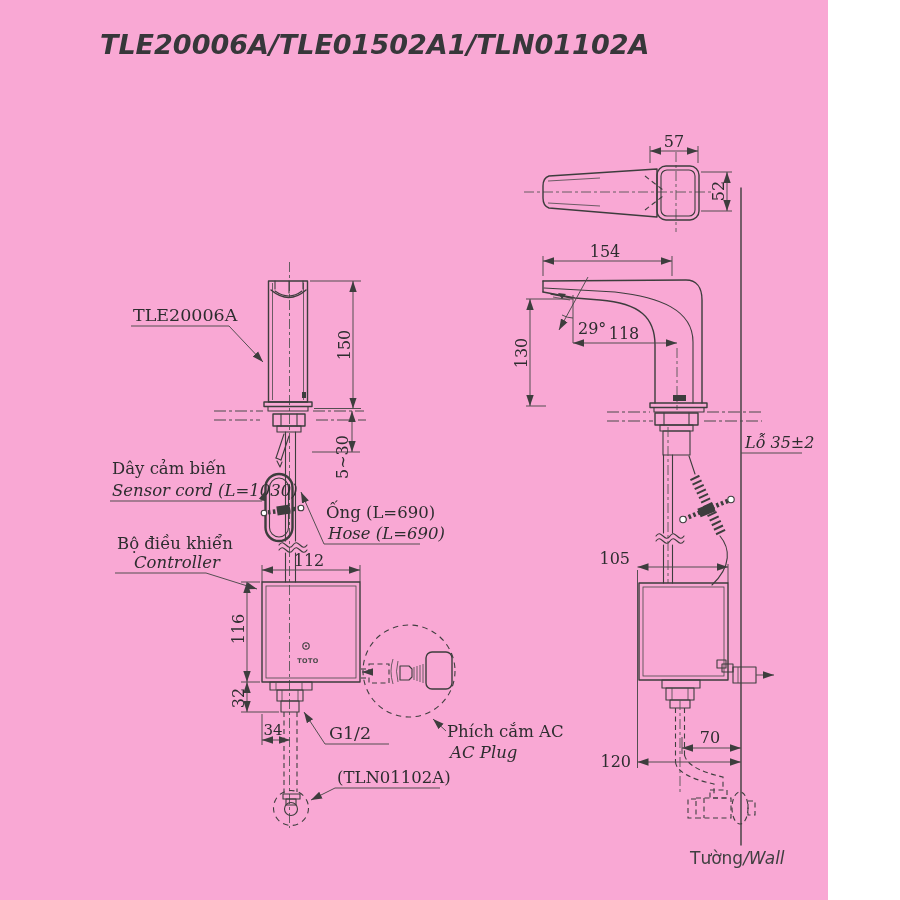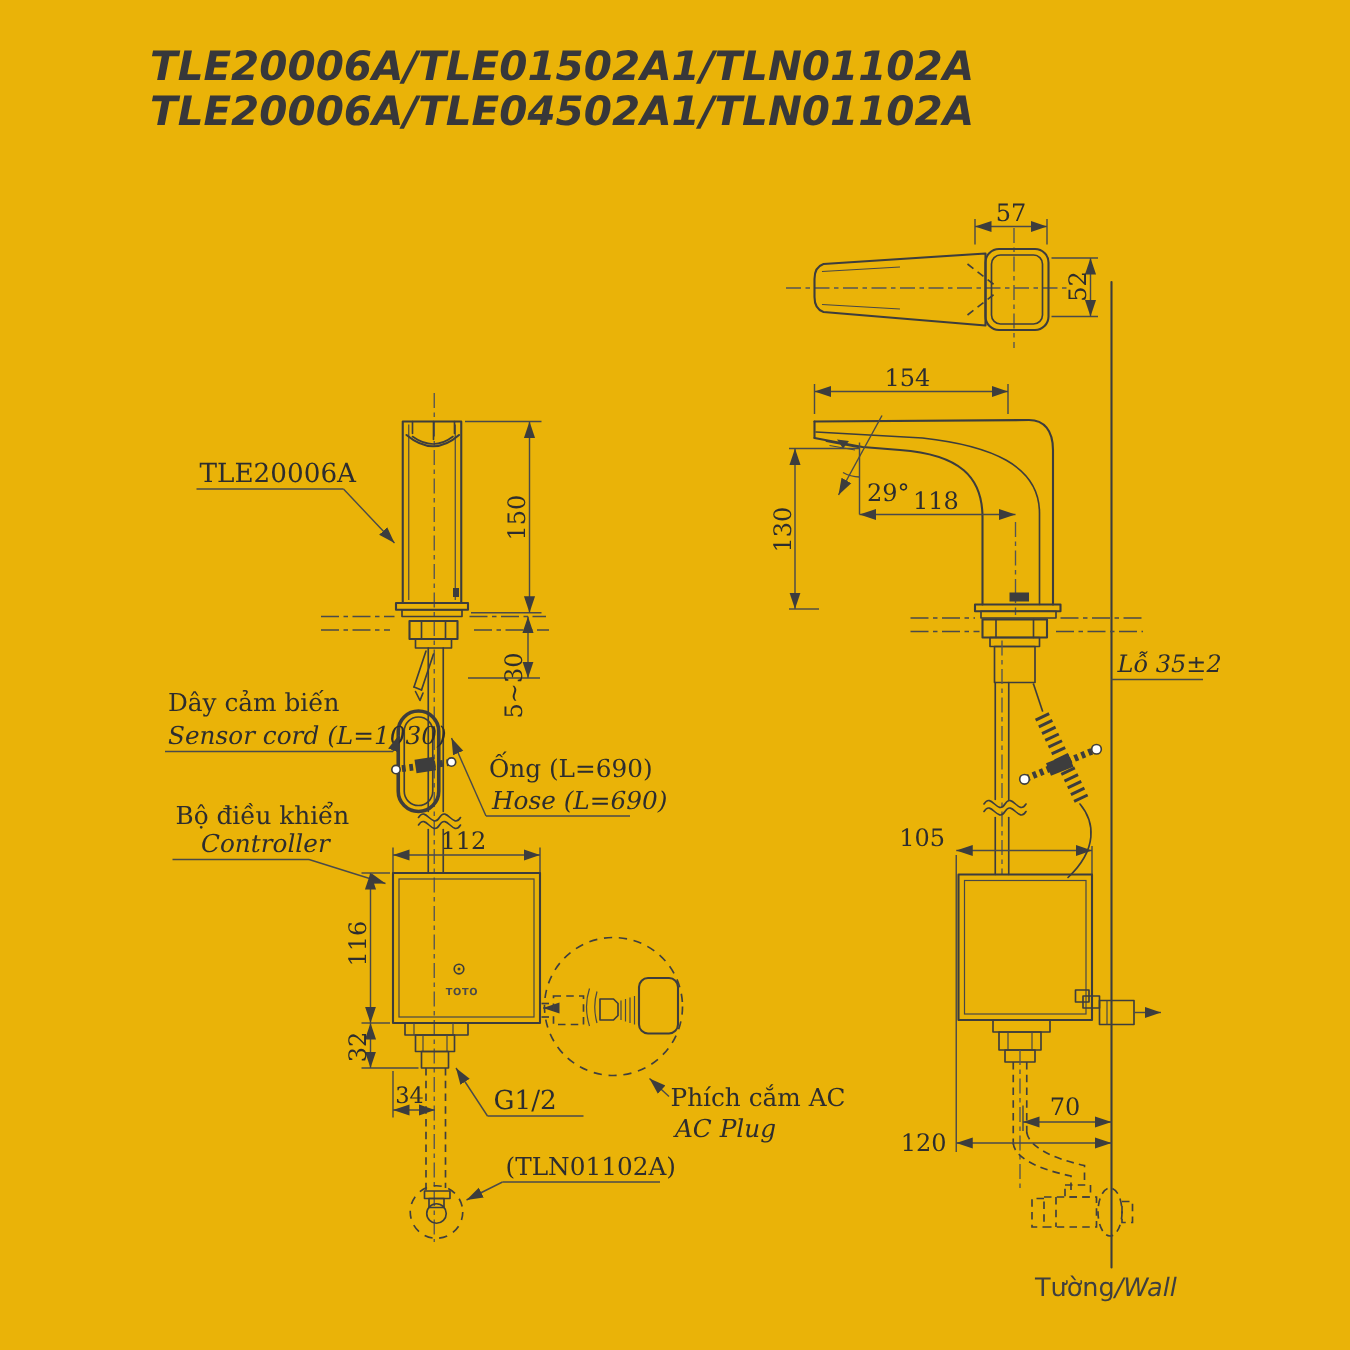--- a/index.html
+++ b/index.html
@@ -1,16 +1,16 @@
 <!DOCTYPE html>
 <html><head>
 <meta charset="utf-8">
 <style>
   html,body{margin:0;padding:0;background:#ffffff;}
-  .canvas{position:relative;width:900px;height:900px;background:#eab308;overflow:hidden;
+  .canvas{position:relative;width:828px;height:900px;background:#f9a8d4;overflow:hidden;
           font-family:"DejaVu Serif", serif;}
   .titleblock{position:absolute;left:100px;top:30px;
     font-family:"DejaVu Sans", sans-serif;font-weight:700;font-style:italic;
     font-size:27px;line-height:30px;color:#37373a;letter-spacing:0px;white-space:nowrap;}
   svg{position:absolute;left:0;top:0;}
   
   .o{stroke:#3d3d3d;stroke-width:1.4;fill:none;stroke-linejoin:round;stroke-linecap:round;}
   .o2{stroke:#3d3d3d;stroke-width:1.1;fill:none;stroke-linejoin:round;stroke-linecap:round;}
   .thin{stroke:#474747;stroke-width:0.8;fill:none;}
   .dim{stroke:#4a4a4a;stroke-width:0.95;fill:none;}
@@ -32,21 +32,20 @@
   .sans{font-family:"DejaVu Sans", sans-serif;font-size:17px;fill:#3f3f40;}
   .brand{font-family:"DejaVu Sans", sans-serif;font-size:6.5px;font-weight:700;fill:#4a4a4a;letter-spacing:0.4px;}
 </style>
 </head>
 <body>
 
 <div class="canvas">
 
   <div class="titleblock">
     <div>TLE20006A/TLE01502A1/TLN01102A</div>
-    <div>TLE20006A/TLE04502A1/TLN01102A</div>
   </div>
 
   <svg width="900" height="900" viewBox="0 0 900 900">
     <defs>
       <marker id="arr" viewBox="0 0 12 9" refX="11" refY="4.5" markerWidth="12" markerHeight="9" markerUnits="userSpaceOnUse" orient="auto-start-reverse">
         <path d="M0,0.8 L11,4.5 L0,8.2 Z" fill="#3d3d3d"></path>
       </marker>
     </defs>
 
     <g>

